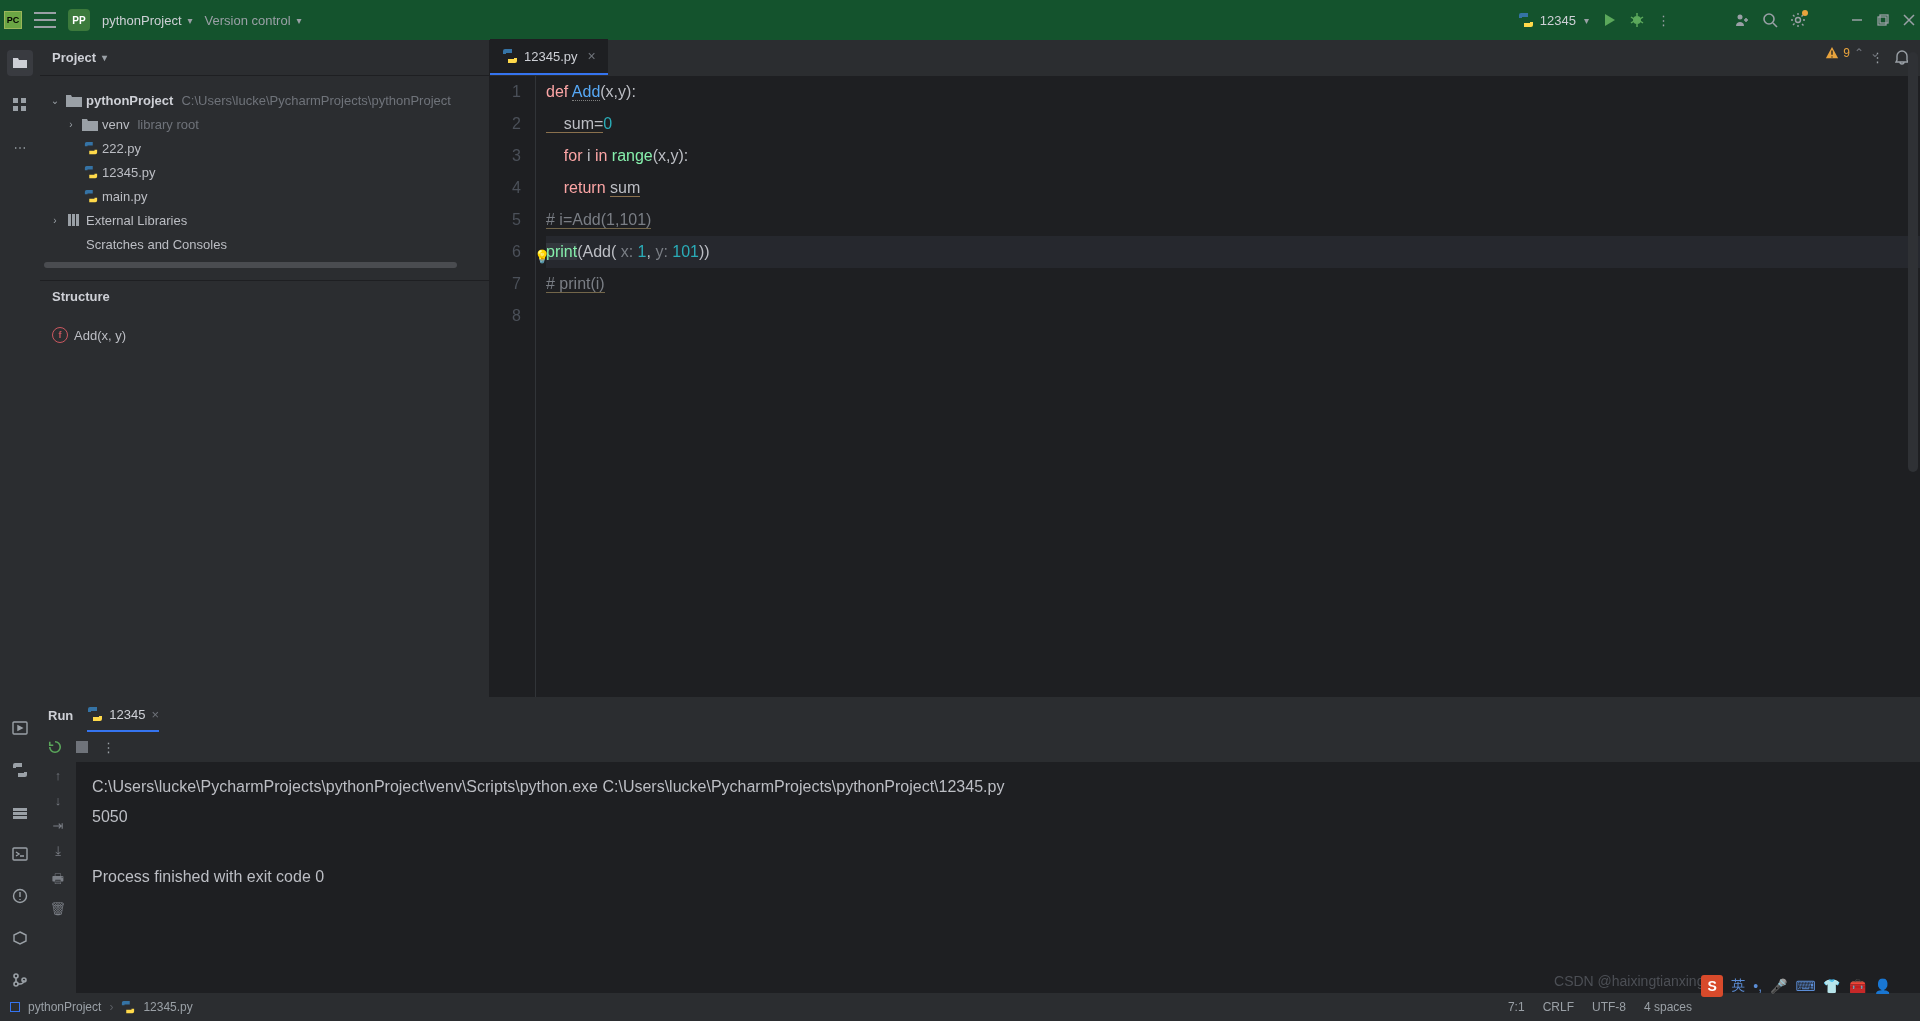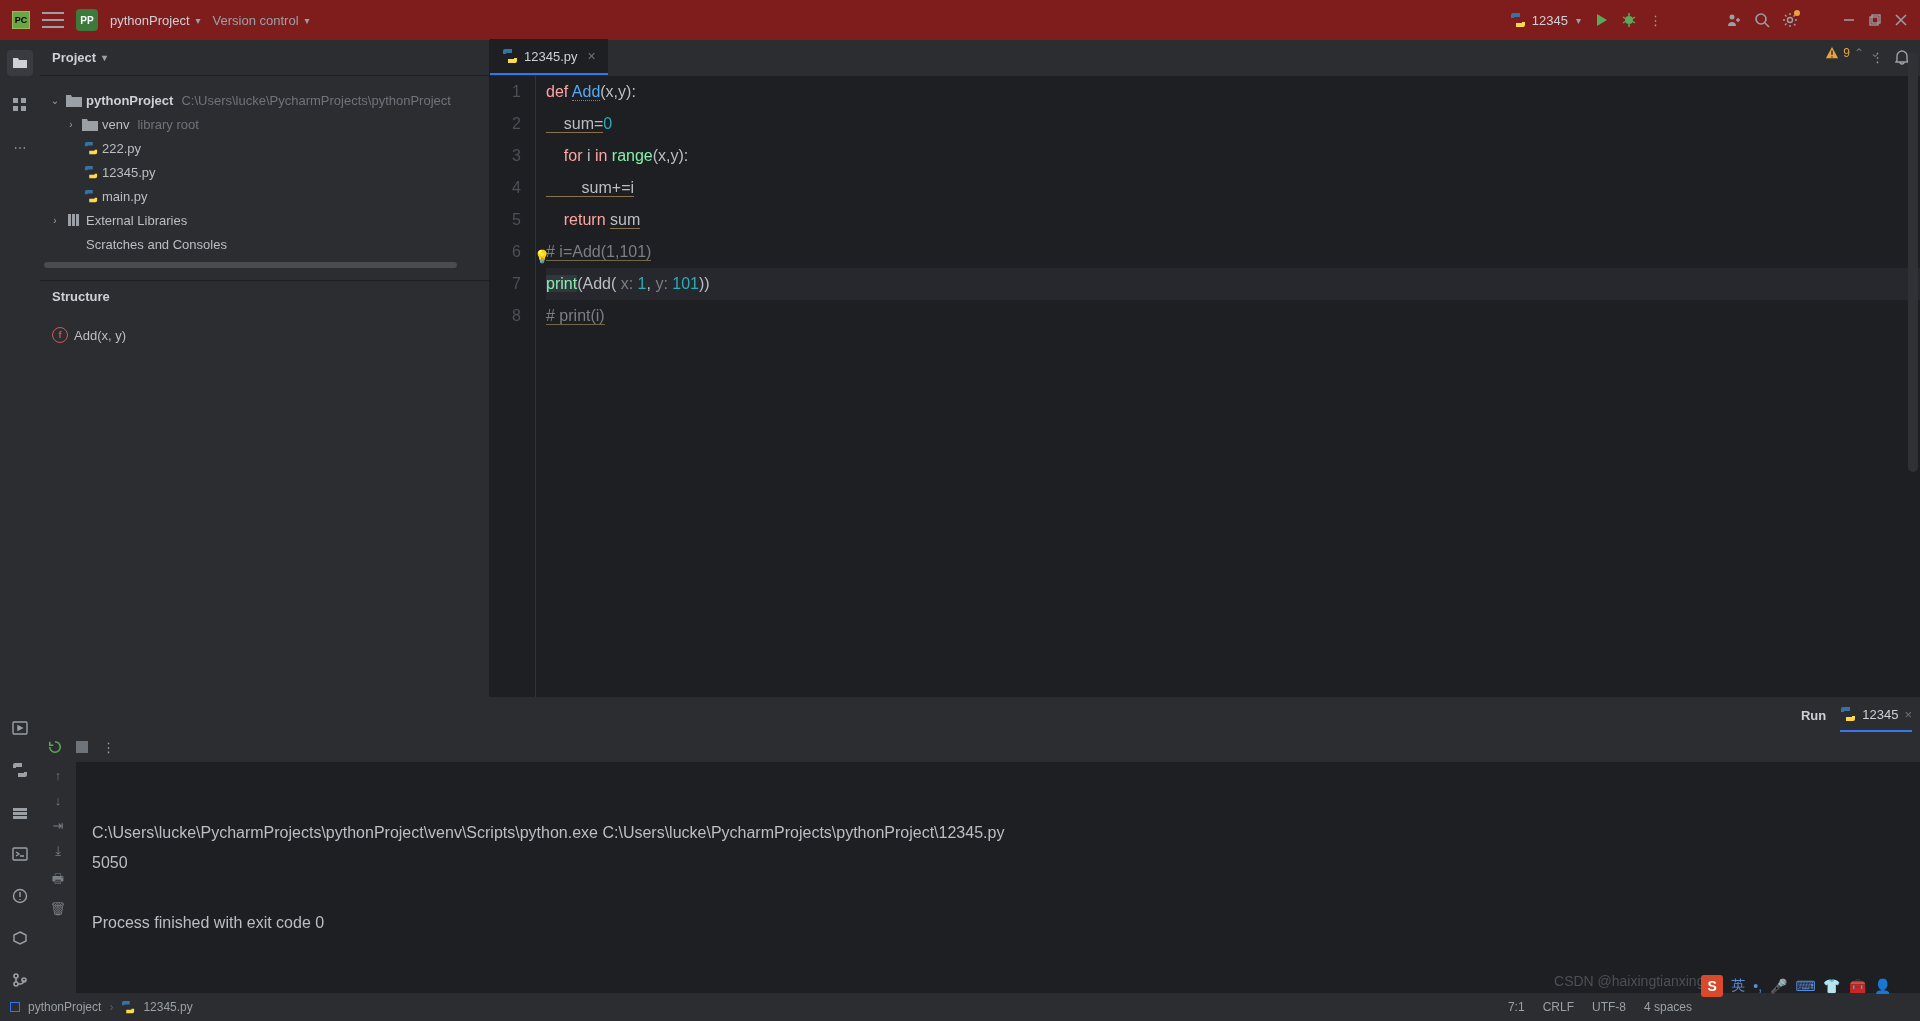--- a/index.html
+++ b/index.html
@@ -1,20 +1,20 @@
 <!DOCTYPE html>
 <html><head>
 <meta charset="utf-8">
 <style>
 * { margin:0; padding:0; box-sizing:border-box; font-family:"Segoe UI",Arial,sans-serif; }
 body { background:#1e1f22; color:#bcbec4; font-size:13px; overflow:hidden; width:1920px; height:1021px; transform-origin:top left; }
 .root { display:flex; flex-direction:column; width:100%; height:100%; }
 
 
-.topbar { height:40px; background:#7f1d1d; display:flex; align-items:center; padding:0 12px; gap:10px; }
+.topbar { height:40px; background:#14532d; display:flex; align-items:center; padding:0 4px; gap:10px; }
 .topbar .left,.topbar .right{display:flex;align-items:center;gap:12px;}
 .topbar .right{margin-left:auto;}
 .logo { width:18px;height:18px;background:#6ba644;border:1px solid #9bb65a;display:flex;align-items:center;justify-content:center;font-size:9px;color:#000;font-weight:bold;}
 .ham { width:22px;height:16px;display:flex;flex-direction:column;justify-content:space-between;cursor:pointer;}
 .ham span{height:2px;background:#9aa0a6;}
 .pp-badge{width:22px;height:22px;background:#3c7a3c;color:#fff;font-size:10px;font-weight:bold;display:flex;align-items:center;justify-content:center;border-radius:4px;}
 .proj-name{color:#ced0d6;}
 .dd{color:#9aa0a6;font-size:10px;margin-left:2px;}
 .topbtn{color:#9aa0a6;cursor:pointer;display:flex;align-items:center;gap:4px;}
 .topbtn.green svg{fill:#5ba85b;}
@@ -76,29 +76,29 @@
 .param-hint{color:#7a7e85;}
 .underl{border-bottom:1px solid #8a704d;}
 .soft-warn{border-bottom:1px solid #73664a;}
 .lightbulb{position:absolute;left:-2px;top:165px;color:#e8a33d;font-size:13px;}
 .warn-ind{position:absolute;top:6px;right:40px;display:flex;align-items:center;gap:4px;color:#e8a33d;font-size:12px;}
 .warn-arrows{color:#6f737a;display:flex;gap:6px;}
 .ed-scroll{position:absolute;right:2px;top:12px;width:10px;height:420px;background:#2f3135;border-radius:5px;}
 
 
 .runpanel{height:296px;background:#1e1f22;border-top:1px solid #2b2d30;display:flex;flex-direction:column;}
-.run-hdr{height:34px;background:#2b2d30;display:flex;align-items:center;padding:0 8px;gap:14px;justify-content:flex-end;}
+.run-hdr{height:34px;background:#2b2d30;display:flex;align-items:center;padding:0 8px;gap:14px;}
 .run-title{font-weight:600;color:#ced0d6;}
 .run-tab{display:flex;align-items:center;gap:6px;height:34px;border-bottom:2px solid #3574f0;color:#ced0d6;}
 .run-tab .close{color:#6f737a;}
 .run-tool{height:30px;display:flex;align-items:center;padding:0 8px;gap:14px;color:#9aa0a6;background:#2b2d30;}
 .run-tool .g{color:#5ba85b;}
 .run-body{flex:1;display:flex;}
 .run-left{width:36px;display:flex;flex-direction:column;align-items:center;padding-top:6px;gap:10px;color:#7a7e85;background:#2b2d30;}
-.run-out{flex:1;padding:10px 16px;font-family:Consolas,monospace;font-size:16px;line-height:30px;color:#bcbec4;white-space:pre;overflow:auto;margin-top:46px;}
+.run-out{flex:1;padding:10px 16px;font-family:Consolas,monospace;font-size:16px;line-height:30px;color:#bcbec4;white-space:pre;overflow:auto;}
 
 
 .status{height:28px;background:#2b2d30;display:flex;align-items:center;padding:0 10px;font-size:12px;color:#9aa0a6;gap:8px;}
 .status .sep{color:#5a5d63;}
 .status .right{margin-left:auto;display:flex;gap:18px;align-items:center;}
 .sq{width:10px;height:10px;border:1.5px solid #3574f0;display:inline-block;}
 .watermark{position:absolute;right:200px;bottom:32px;color:#4c4f55;font-size:14px;pointer-events:none;}
 .ime{position:absolute;right:28px;bottom:24px;display:flex;gap:8px;align-items:center;}
 .ime .s{width:22px;height:22px;background:#d84a2b;color:#fff;font-weight:bold;display:flex;align-items:center;justify-content:center;border-radius:3px;font-size:14px;}
 .ime .k{color:#5b8dd6;font-size:14px;}
@@ -381,21 +381,20 @@
               <div class="gline">5</div>
               <div class="gline">6</div>
               <div class="gline">7</div>
               <div class="gline">8</div>
             </div>
             <div class="codebody">
               <span class="lightbulb">💡</span>
               <div class="cline"><span class="kw">def </span><span class="fn">Add</span><span>(x,y):</span></div>
               <div class="cline"><span class="underl">    sum=</span><span class="num">0</span></div>
               <div class="cline"><span>    </span><span class="kw">for </span><span>i </span><span class="kw">in </span><span class="fn2">range</span><span>(x,y):</span></div>
-              <div class="cline"><span class="underl">        sum+=i</span></div>
               <div class="cline"><span>    </span><span class="kw">return </span><span class="underl">sum</span></div>
               <div class="cline"><span class="cmt soft-warn"># i=Add(1,101)</span></div>
               <div class="cline cur"><span class="fn2" style="background:#33373d">print</span><span>(</span><span>Add</span><span>( </span><span class="param-hint">x: </span><span class="num">1</span><span>, </span><span class="param-hint">y: </span><span class="num">101</span><span>))</span></div>
               <div class="cline"><span class="cmt soft-warn"># print(i)</span></div>
             </div>
           </div>
           <div class="ed-scroll"></div>
         </div>
       </div>
 

